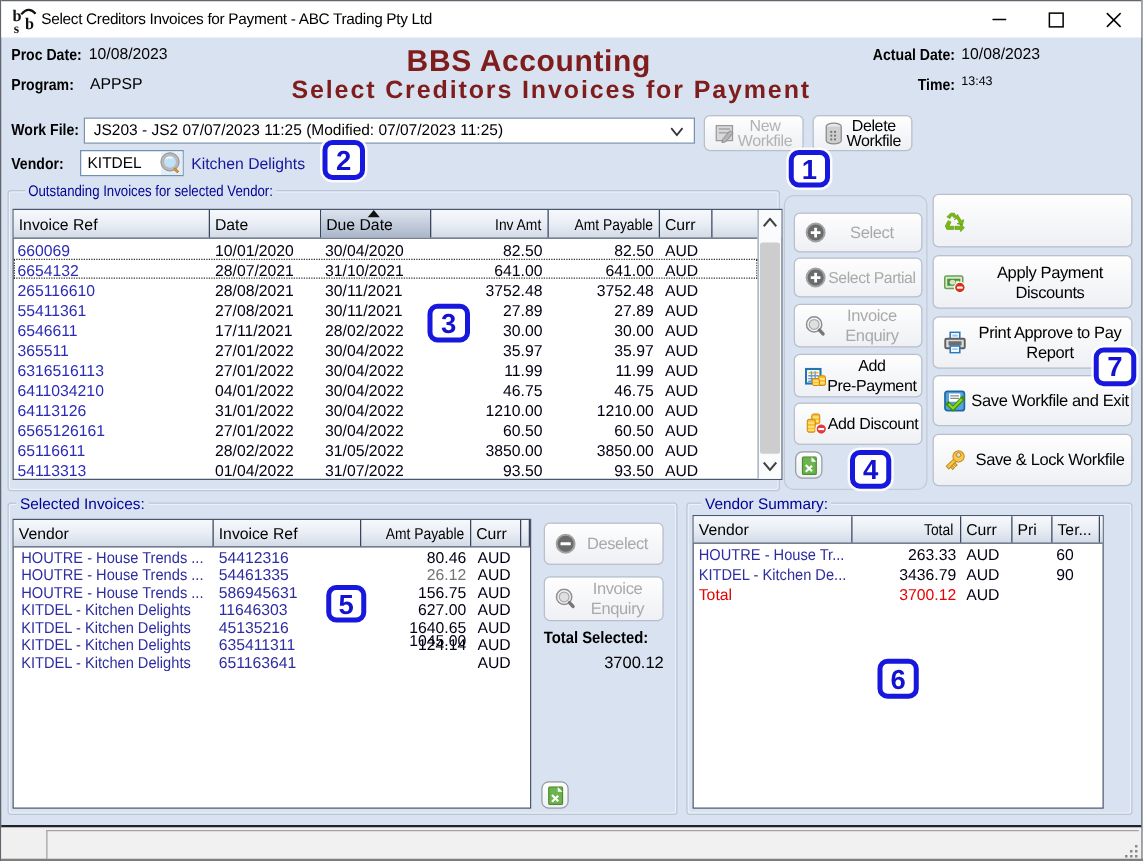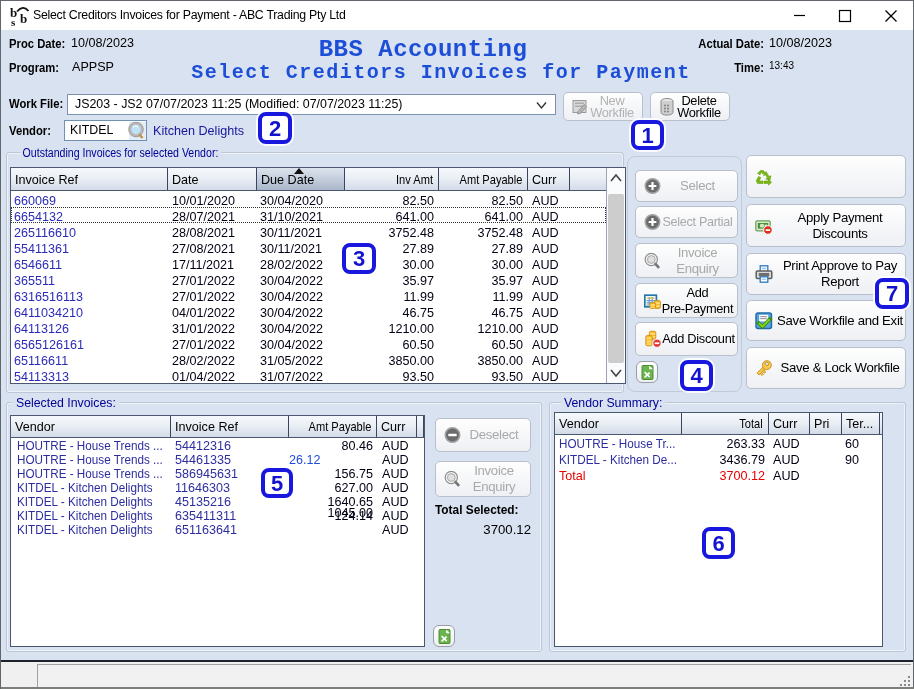--- a/index.html
+++ b/index.html
@@ -1,19 +1,19 @@
 <!DOCTYPE html>
 <html><head><meta charset="utf-8">
 <style>
 *{margin:0;padding:0;box-sizing:border-box;}
 html,body{width:914px;height:689px;overflow:hidden;font-family:"Liberation Sans",sans-serif;}
 #win{position:absolute;left:0;top:0;width:914px;height:689px;background:#d9e2f0;border:1px solid #61666d;border-top:none;}
 .abs{position:absolute;}
 .b{font-weight:bold;}
-.navy{color:#1d4ed8;font-family:Liberation Mono, monospace;}
+.navy{color:#7f1d1d;}
 .lbl{font-weight:bold;transform:scaleX(0.88);transform-origin:0 50%;white-space:nowrap;}
 .lblr{font-weight:bold;transform:scaleX(0.88);transform-origin:100% 50%;white-space:nowrap;}
 #titlebar{left:0;top:0;width:912px;height:30px;background:#ffffff;border-top:1px solid #61666d;}
 #title{left:32px;top:8px;font-size:12.3px;color:#000;letter-spacing:-0.25px;}
 .btn{position:absolute;background:linear-gradient(#fefefe,#eef0f4);border:1px solid #b9c0cb;border-radius:5px;color:#000;display:flex;align-items:center;}
 .btn .ic{position:absolute;left:8px;top:50%;transform:translateY(-50%);width:18px;height:18px;}
 .btn .tx{width:100%;text-align:center;font-size:13.2px;line-height:16px;letter-spacing:-0.3px;white-space:nowrap;}
 .btn.dis .tx{color:#a9a9a9;}
 .grp{position:absolute;border:1px solid #bcc6d4;border-radius:3px;box-shadow:inset 0 0 0 1px #eef2f8;}
 .grplabel{position:absolute;background:#d9e2f0;padding:0 3px;font-size:12.3px;color:#000096;white-space:nowrap;}
@@ -363,21 +363,21 @@
           <span></span>
           <div class="sep"></div>
         </div>
       </div>
       <div class="cell" style="left:6px;top:23px;color:#2d2da0;transform:scaleX(0.93);transform-origin:0 50%">HOUTRE - House Trends ...</div>
       <div class="cell" style="left:164px;top:23px;color:#2d2da0">54412316</div>
       <div class="cell" style="left:278px;top:23px;width:84px;text-align:right;color:#000014">80.46</div>
       <div class="cell" style="left:371px;top:23px;color:#000014">AUD</div>
       <div class="cell" style="left:6px;top:37px;color:#2d2da0;transform:scaleX(0.93);transform-origin:0 50%">HOUTRE - House Trends ...</div>
       <div class="cell" style="left:164px;top:37px;color:#2d2da0">54461335</div>
-      <div class="cell" style="left:278px;top:37px;width:84px;text-align:left;color:#1d4ed8">26.12</div>
+      <div class="cell" style="left:278px;top:37px;width:84px;text-align:right;color:#737373">26.12</div>
       <div class="cell" style="left:371px;top:37px;color:#000014">AUD</div>
       <div class="cell" style="left:6px;top:51px;color:#2d2da0;transform:scaleX(0.93);transform-origin:0 50%">HOUTRE - House Trends ...</div>
       <div class="cell" style="left:164px;top:51px;color:#2d2da0">586945631</div>
       <div class="cell" style="left:278px;top:51px;width:84px;text-align:right;color:#000014">156.75</div>
       <div class="cell" style="left:371px;top:51px;color:#000014">AUD</div>
       <div class="cell" style="left:6px;top:65px;color:#2d2da0;transform:scaleX(0.93);transform-origin:0 50%">KITDEL - Kitchen Delights</div>
       <div class="cell" style="left:164px;top:65px;color:#2d2da0">11646303</div>
       <div class="cell" style="left:278px;top:65px;width:84px;text-align:right;color:#000014">627.00</div>
       <div class="cell" style="left:371px;top:65px;color:#000014">AUD</div>
       <div class="cell" style="left:6px;top:79px;color:#2d2da0;transform:scaleX(0.93);transform-origin:0 50%">KITDEL - Kitchen Delights</div>

